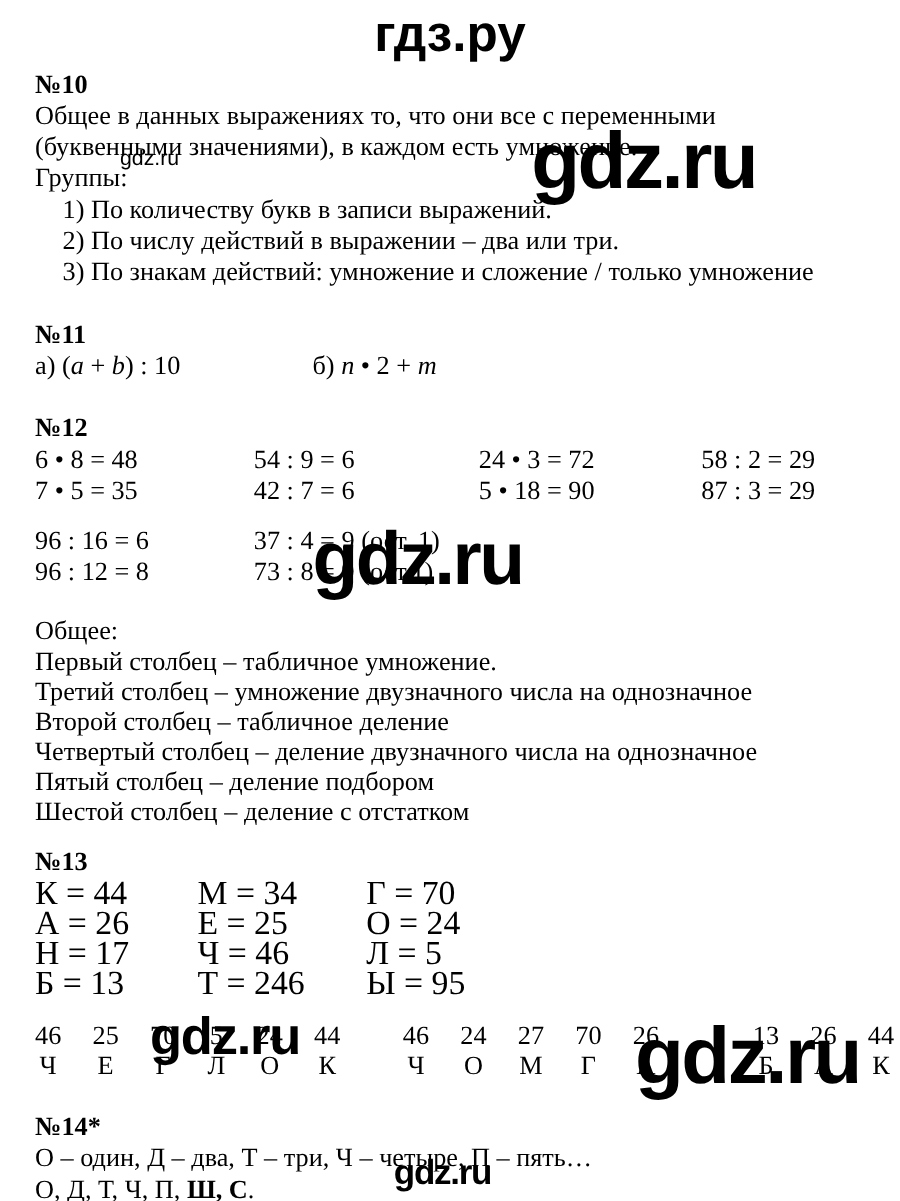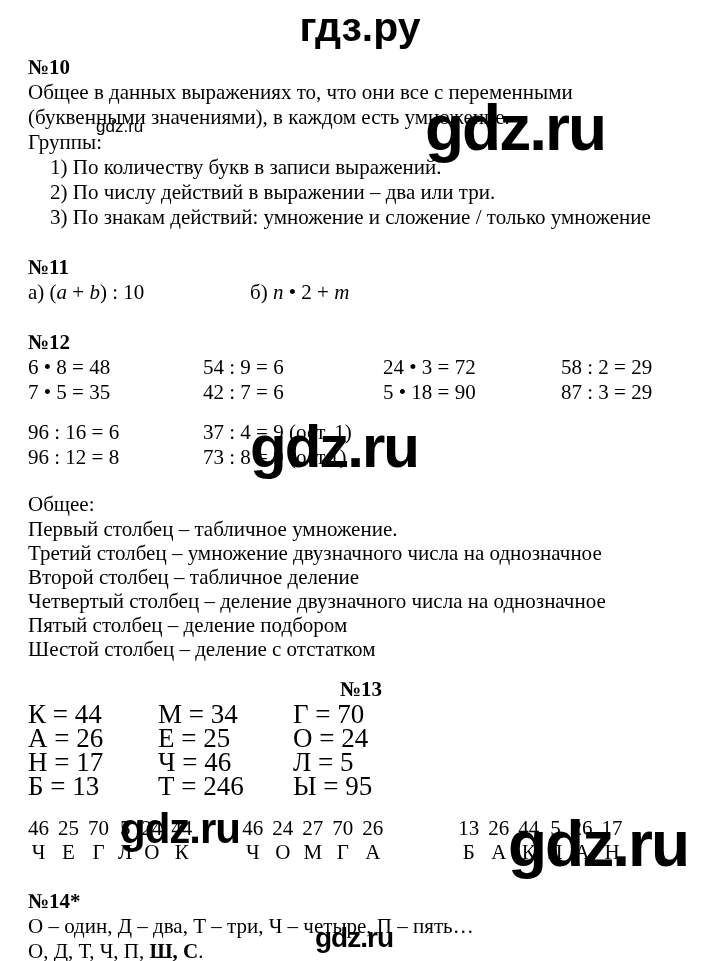--- a/index.html
+++ b/index.html
@@ -20,24 +20,24 @@
   .text{font-size:21px;line-height:25px;}
   .group-item{padding-left:22px;}
   .t11-head{margin-top:25px;font-family:Liberation Serif, serif;}
   .expr-row{display:flex;font-size:21px;line-height:25px;}
   .expr-a{width:222px;}
   .t12-head{margin-top:25px;}
   .grid4{display:grid;grid-template-columns:175px 180px 178px 1fr;font-size:21px;line-height:25px;}
   .grid2{display:grid;grid-template-columns:175px 1fr;font-size:21px;line-height:25px;margin-top:15px;}
   .summary-label{margin-top:22px;}
   .summary-line{font-size:21px;line-height:24px;}
-  .t13-head{margin-top:16px;text-align:center;}
+  .t13-head{margin-top:16px;}
   .grid3{display:grid;grid-template-columns:130px 135px 1fr;font-size:27px;line-height:24px;}
   .words{display:flex;margin-top:18px;}
-  .word-group{display:flex;gap:9px;align-items:flex-end;}
+  .word-group{display:flex;gap:25px;align-items:flex-end;}
   .wg2{margin-left:50px;}
   .wg3{margin-left:75px;}
   .pair{display:flex;flex-direction:column;align-items:center;}
   .pn{font-size:21px;line-height:25px;}
   .pl{font-size:21px;line-height:22px;}
   .t14-head{margin-top:26px;}
   .wm{
     position:absolute;font-family:"Liberation Sans", sans-serif;
     font-weight:700;color:#000;white-space:nowrap;line-height:1;z-index:5;
   }

